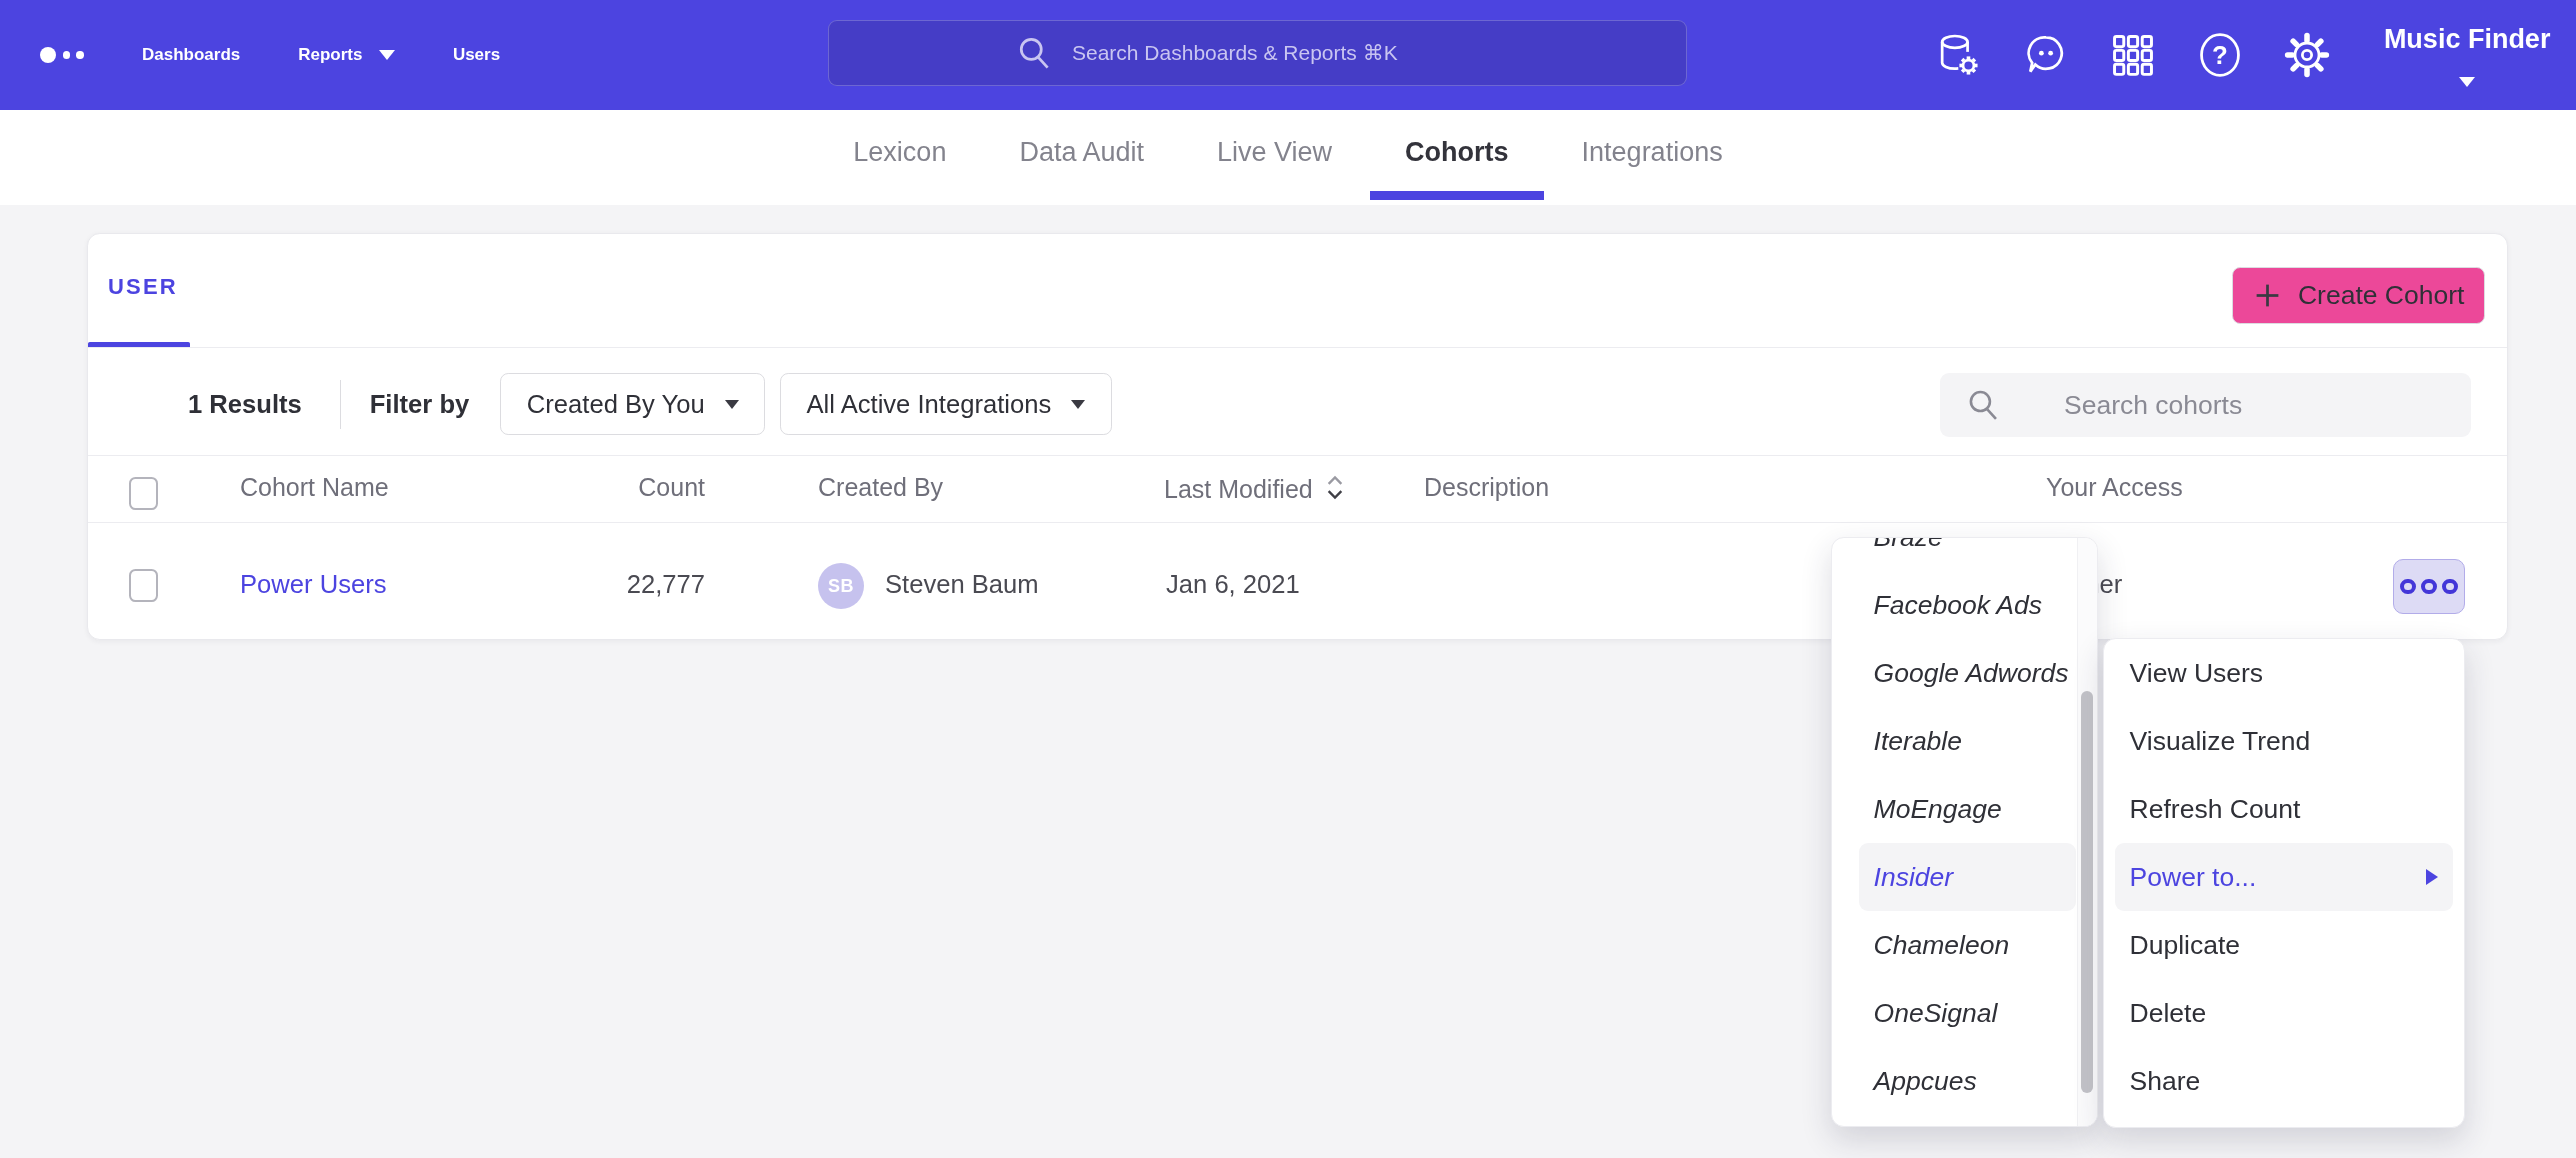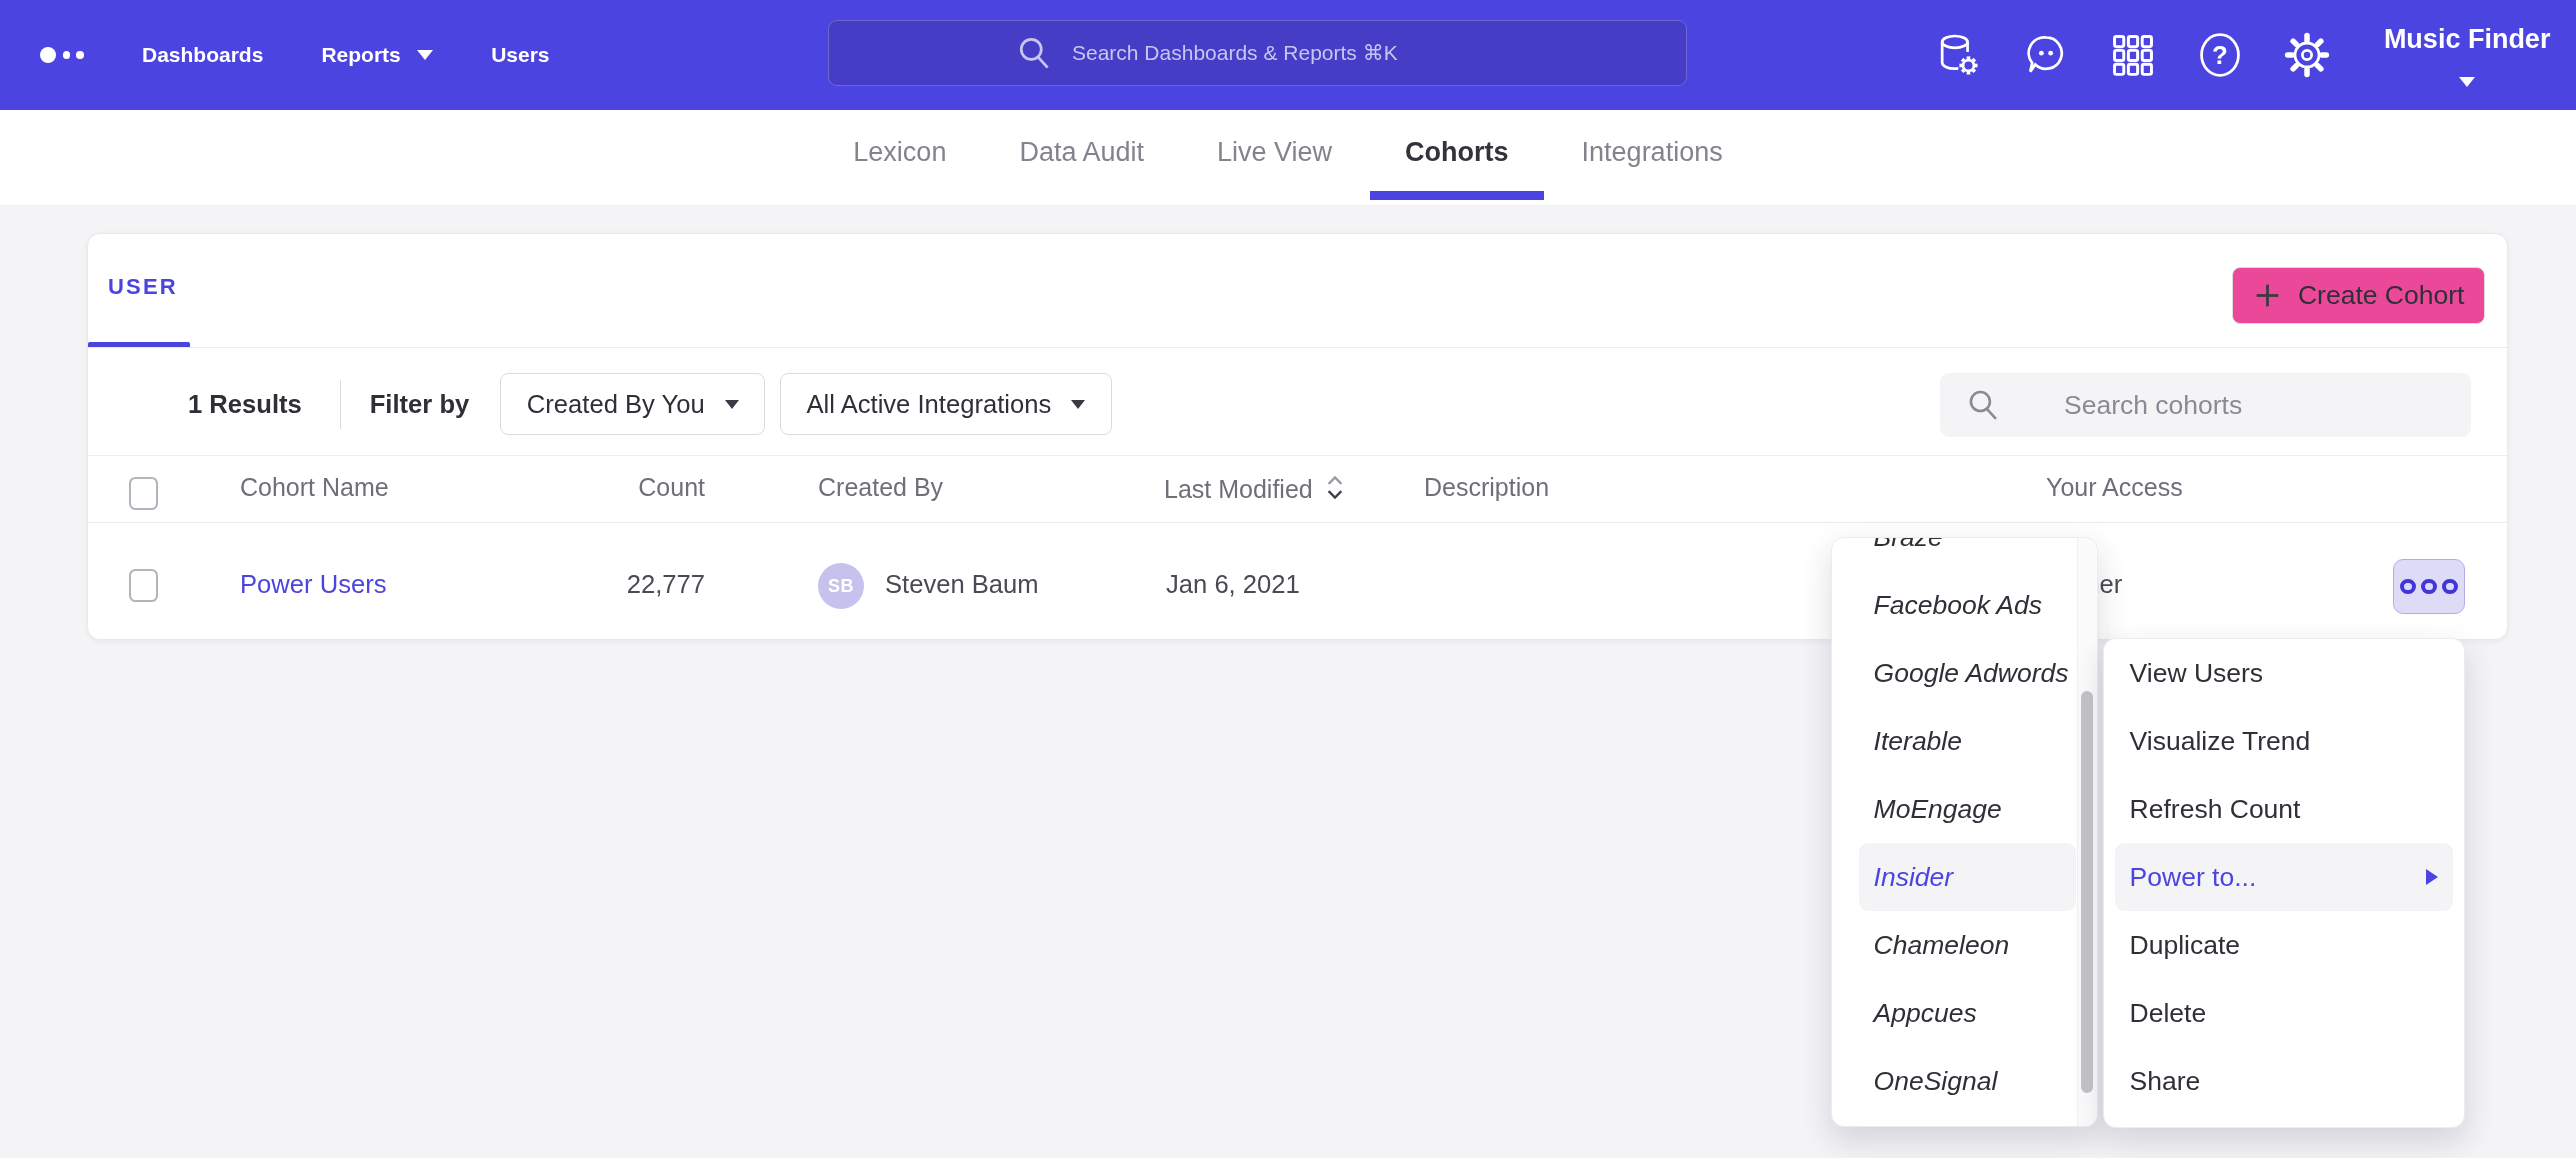--- a/index.html
+++ b/index.html
@@ -9,21 +9,21 @@
     background:#f4f4f6; overflow: hidden;
     font-family: "Liberation Sans", "DejaVu Sans", sans-serif;
     color:#32323a;
   }
   
   .topnav { position:absolute; left:0; top:0; width:2576px; height:110px; background:#4c44e0; }
   .logo { position:absolute; left:40px; top:0; height:110px; display:flex; align-items:center; gap:6.4px; }
   .logo .dot-big { width:16.4px; height:16.4px; border-radius:50%; background:#fff; }
   .logo .dot-sm { width:7.3px; height:7.3px; border-radius:50%; background:#fff; }
   .topnav-links { position:absolute; left:142px; top:0; height:110px; display:flex; align-items:center; gap:58px; }
-  .topnav-link { display:flex; align-items:center; gap:16.4px; color:#fff; font-size:21px; font-weight:bold; cursor:pointer; }
+  .topnav-link { display:flex; align-items:center; gap:16.4px; color:#fff; font-size:17px; font-weight:bold; cursor:pointer; }
   .caret-down { width:0; height:0; border-left:8.2px solid transparent; border-right:8.2px solid transparent; border-top:10px solid #fff; }
   .gsearch {
     position:absolute; left:828px; top:20px; width:859px; height:66px;
     background:#453dc6; border:0.9px solid rgba(255,255,255,0.22); border-radius:9px;
     display:flex; align-items:center; justify-content:center; gap:18px;
   }
   .gsearch svg { flex:0 0 auto; }
   .gsearch input {
     background:transparent; border:none; outline:none; width:429px;
     font-family:inherit; font-size:21px; color:#f0abfc;
@@ -285,22 +285,22 @@
 
   <div class="menu export-menu">
     <ul class="export-list">
       <li class="menu-item">Braze</li>
       <li class="menu-item">Facebook Ads</li>
       <li class="menu-item">Google Adwords</li>
       <li class="menu-item">Iterable</li>
       <li class="menu-item">MoEngage</li>
       <li class="menu-item active">Insider</li>
       <li class="menu-item">Chameleon</li>
+      <li class="menu-item">OneSignal</li>
       <li class="menu-item">Appcues</li>
-      <li class="menu-item">OneSignal</li>
     </ul>
     <div class="scroll-track"></div>
     <div class="scroll-thumb"></div>
   </div>
 
   <div class="menu context-menu">
     <ul class="context-list">
       <li class="menu-item">View Users</li>
       <li class="menu-item">Visualize Trend</li>
       <li class="menu-item">Refresh Count</li>

